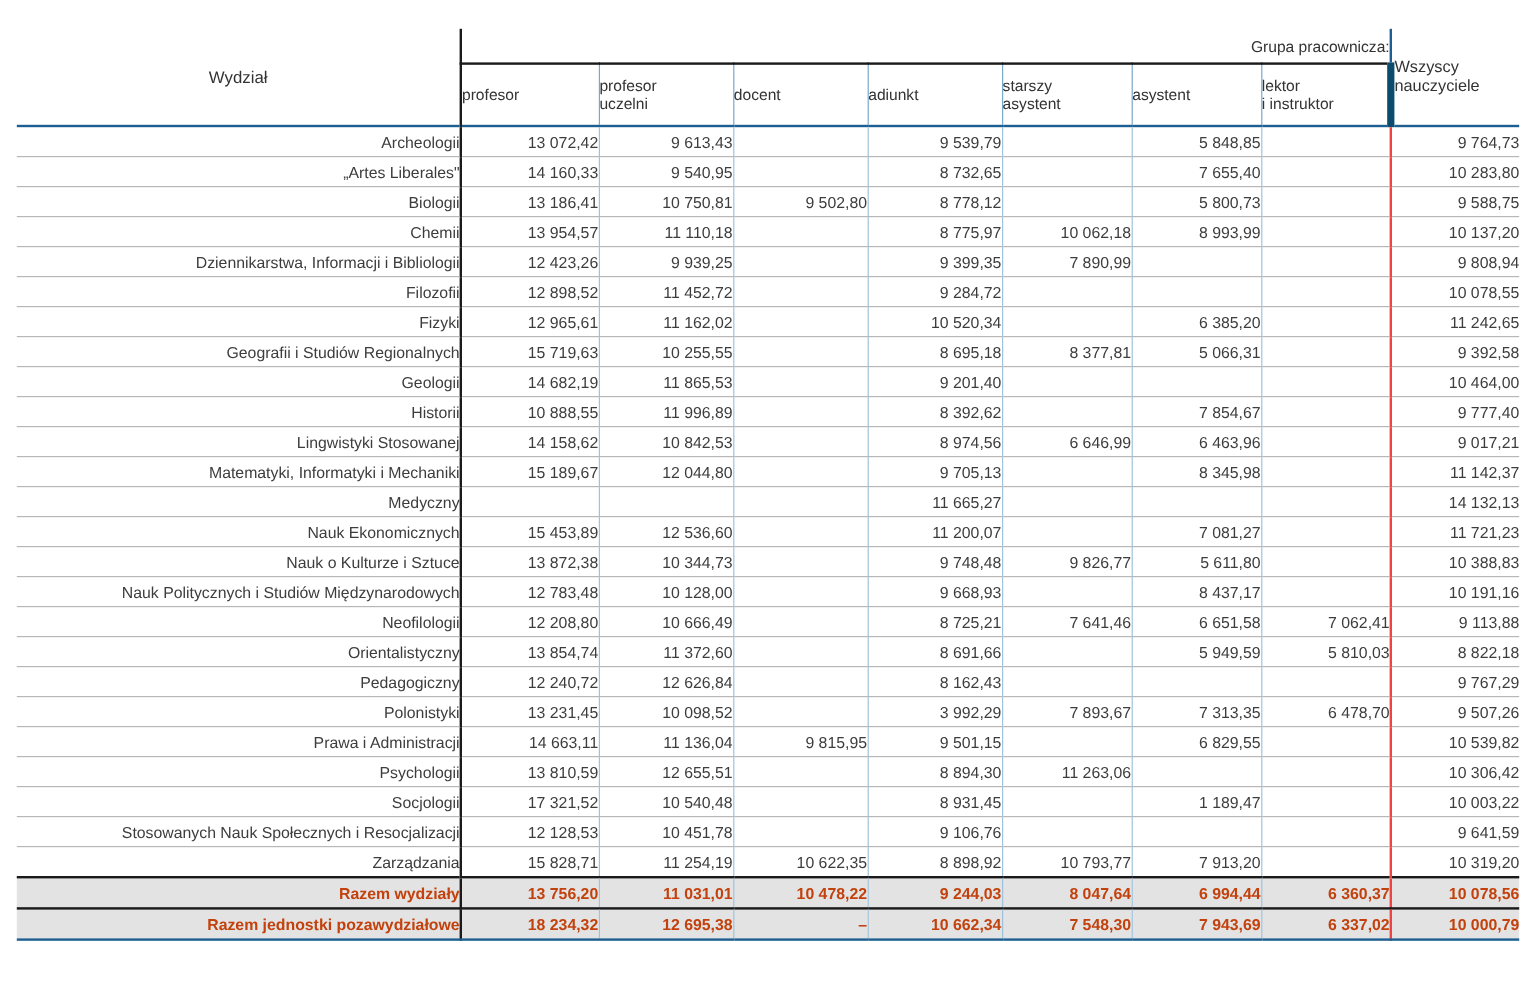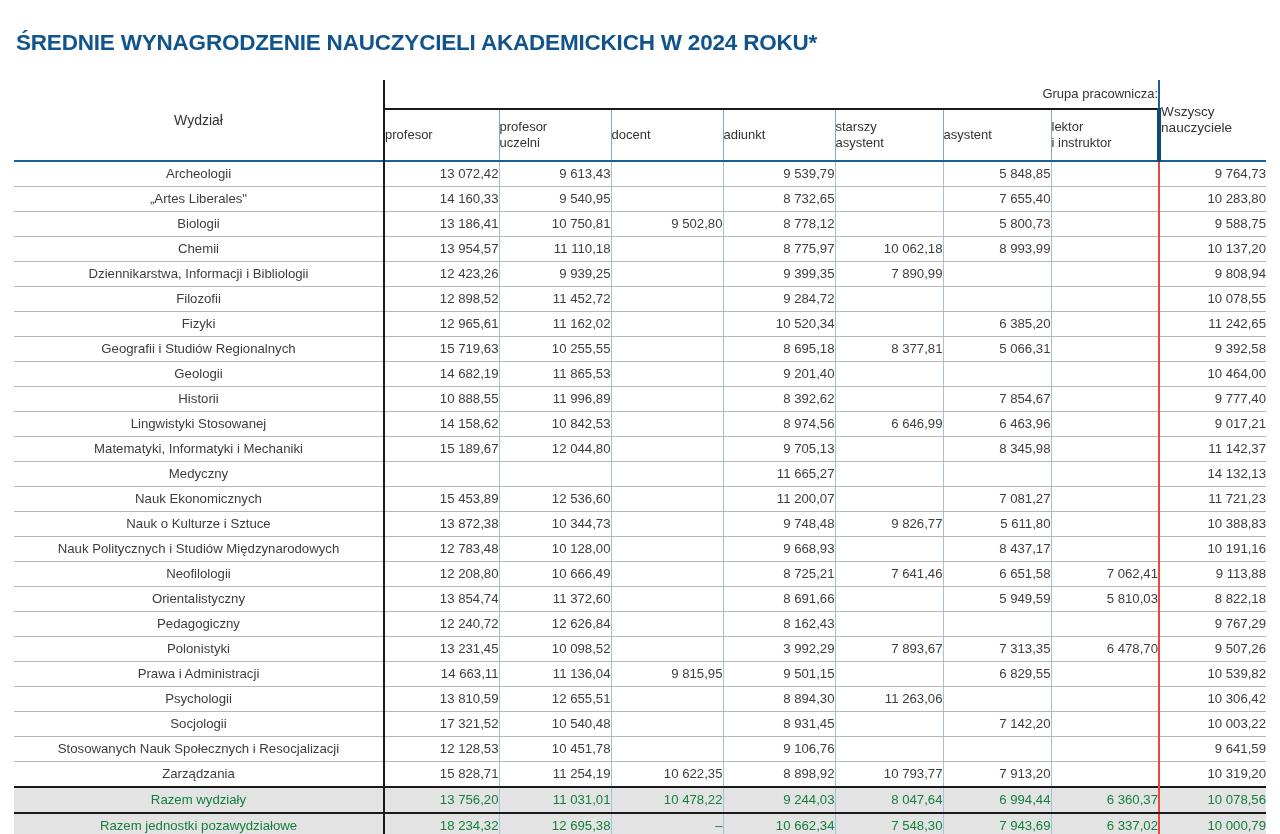--- a/index.html
+++ b/index.html
@@ -90,69 +90,68 @@
   th.sub {
     text-align: left;
     padding-left: 7px;
     font-size: 13px;
     color: #333;
     line-height: 1.18;
     height: 50px;
     border-right: 1px solid #7aa9ce;
     vertical-align: middle;
   }
-  th.sub.last-sub { border-right: 4px solid #0c4a6e; margin-top: 32px; }
+  th.sub.last-sub { border-right: 6px solid #0c4a6e; margin-top: 32px; }
 
   
   tbody tr.datarow td {
     height: 24px;
     border-bottom: 1px solid #b7b7b7;
     font-size: 13.2px;
     color: #3d3d3d;
   }
   tbody tr.datarow:first-child td {
     border-top: 2.5px solid #1d5f92;
   }
   td.name {
-    text-align: center;
+    text-align: right;
     padding-left: 8px;
     border-right: 2px solid #1a1a1a;
     white-space: nowrap;
   }
   td.num {
     text-align: right;
     padding-right: 9px;
     border-right: 1px solid #9fc3dd;
     white-space: nowrap;
   }
   td.num.col-wszyscy {
     border-right: none;
   }
   td.num.col-lektor {
     border-right: 2px solid #ef4444;
   }
 
   
   tr.sum td {
-    font-weight: normal;
-    color: #15803d;
+    font-weight: bold;
+    color: #c2410c;
     background: #e3e3e3;
     height: 24px;
     font-size: 13.2px;
     margin-left: 19px;
   }
   tr.sum-first td { border-top: 2px solid #1a1a1a; border-bottom: 2px solid #1a1a1a; }
   tr.sum-second td { border-bottom: 2px solid #1d5f92; }
 </style>
 </head>
 <body>
 
 <div id="page">
 
-  <h1 class="title">ŚREDNIE WYNAGRODZENIE NAUCZYCIELI AKADEMICKICH W 2024 ROKU*</h1>
 
   <div class="table-wrap">
     <table class="salary">
       <colgroup>
         <col class="c-wydzial">
         <col class="c-prof">
         <col class="c-profucz">
         <col class="c-docent">
         <col class="c-adiunkt">
         <col class="c-starszy">
@@ -443,21 +442,21 @@
             <td class="num col-lektor"></td>
             <td class="num col-wszyscy">10 306,42</td>
           </tr>
           <tr class="datarow">
             <td class="name">Socjologii</td>
             <td class="num col-profesor">17 321,52</td>
             <td class="num col-profesor-uczelni">10 540,48</td>
             <td class="num col-docent"></td>
             <td class="num col-adiunkt">8 931,45</td>
             <td class="num col-starszy-asystent"></td>
-            <td class="num col-asystent">7 142,20</td>
+            <td class="num col-asystent">1 189,47</td>
             <td class="num col-lektor"></td>
             <td class="num col-wszyscy">10 003,22</td>
           </tr>
           <tr class="datarow">
             <td class="name">Stosowanych Nauk Społecznych i Resocjalizacji</td>
             <td class="num col-profesor">12 128,53</td>
             <td class="num col-profesor-uczelni">10 451,78</td>
             <td class="num col-docent"></td>
             <td class="num col-adiunkt">9 106,76</td>
             <td class="num col-starszy-asystent"></td>

